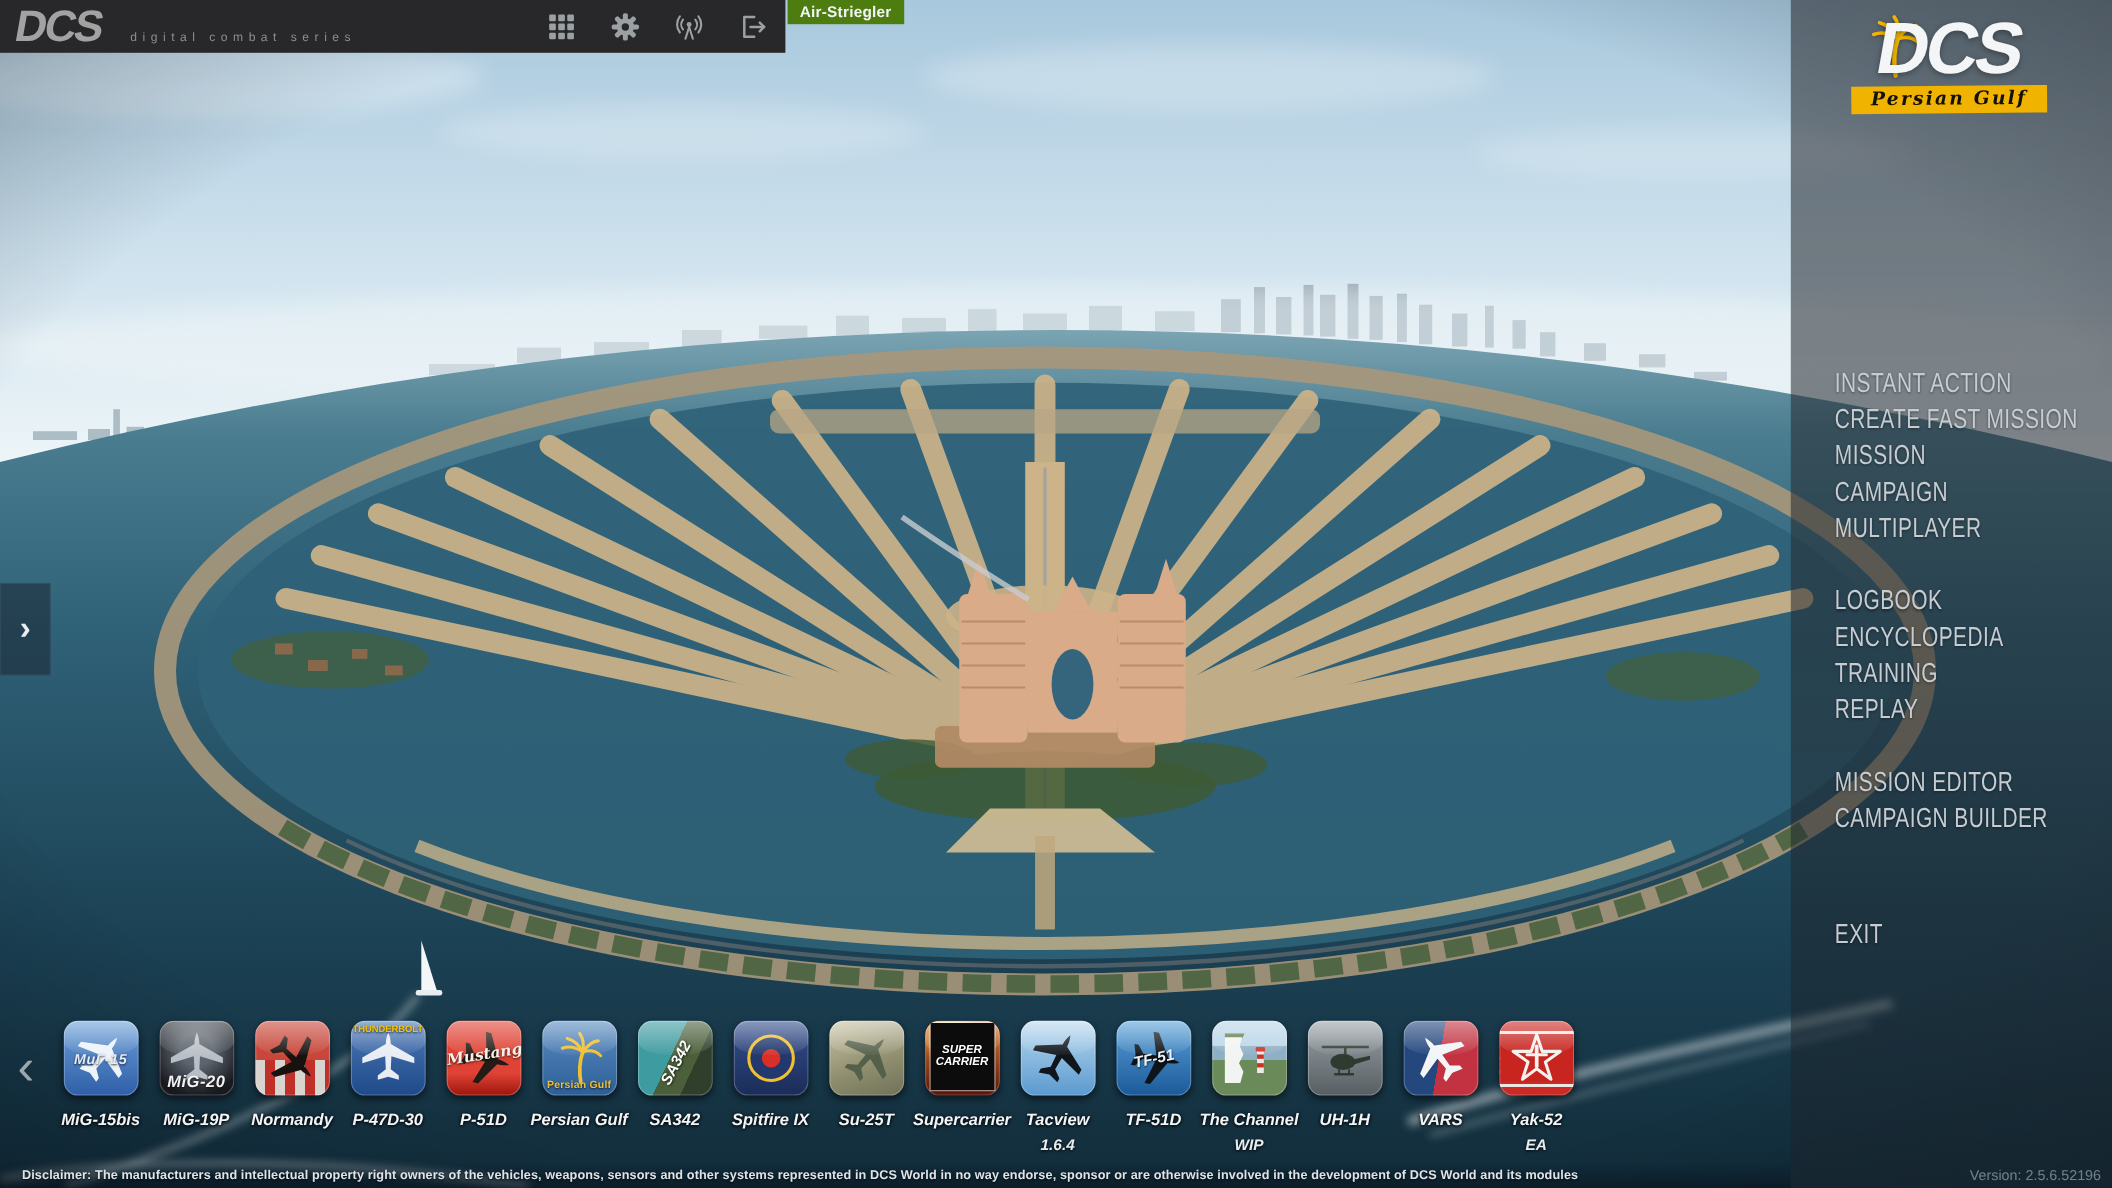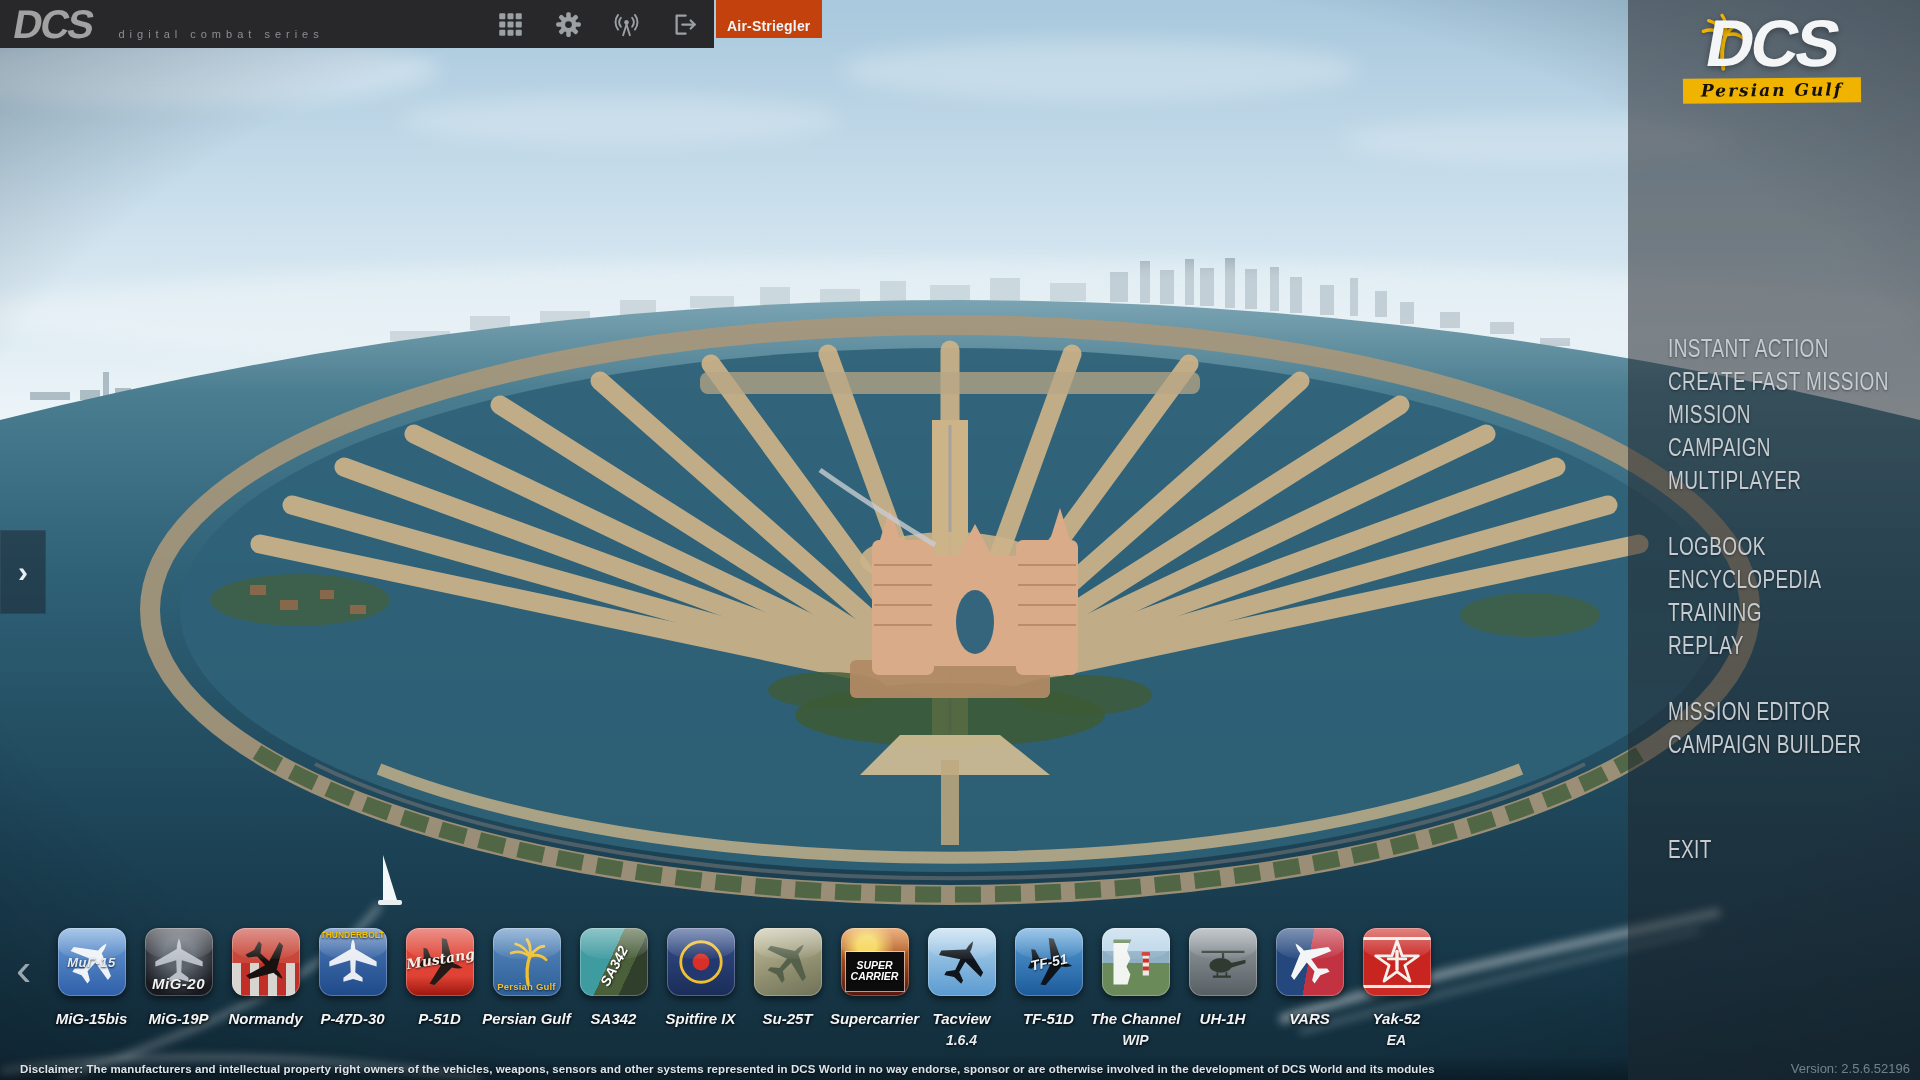--- a/index.html
+++ b/index.html
@@ -11,22 +11,22 @@
   
   .topbar{position:absolute;left:0;top:0;width:714px;height:48px;background:#28282a;
           z-index:6;display:flex;align-items:center;}
   .brand{font-weight:bold;font-size:40px;color:#a2a2a2;letter-spacing:-2px;
          transform:skewX(-10deg);margin-left:14px;line-height:1;}
   .tagline{font-size:11px;letter-spacing:5px;color:#8b8f92;margin-left:26px;margin-top:19px;}
   .tb-icons{position:absolute;right:16px;top:0;height:48px;display:flex;align-items:center;gap:31px;}
   .tb-icon{width:27px;height:27px;color:#9ba0a3;cursor:pointer;display:block;}
   .tb-icon svg{width:100%;height:100%;display:block;}
 
-  .user-chip{position:absolute;left:716px;top:0;z-index:7;background:#c2410c;color:#f2f5f7;
-             font-weight:bold;font-size:14px;padding:18px 11px 4px;letter-spacing:.2px;}
+  .user-chip{position:absolute;left:716px;top:0;z-index:7;background:#4d7c0f;color:#f2f5f7;
+             font-weight:bold;font-size:14px;padding:2px 11px 4px;letter-spacing:.2px;}
 
   
   .panel{position:absolute;left:1628px;top:0;width:292px;height:1080px;z-index:4;
          background:linear-gradient(180deg,rgba(44,46,50,.58),rgba(26,36,44,.52));}
   .map-logo{position:absolute;top:10px;left:36px;width:216px;text-align:center;}
   .map-logo .dcs{font-weight:bold;font-size:66px;line-height:1;color:#f3f5f6;
                  letter-spacing:-3px;transform:skewX(-10deg);display:inline-block;
                  text-shadow:0 2px 6px rgba(0,0,0,.35);}
   .logo-palm{position:absolute;left:26px;top:-10px;width:64px;height:84px;color:#f0b400;
              filter:drop-shadow(0 1px 2px rgba(0,0,0,.3));}
@@ -61,21 +61,21 @@
   .it{position:absolute;left:0;right:0;text-align:center;font-weight:bold;color:#fff;
       text-shadow:0 1px 2px rgba(0,0,0,.75);z-index:2;}
   .it-top{top:3px;font-size:13px;font-style:italic;letter-spacing:.5px;}
   .it-tiny-top{top:2px;font-size:8.5px;letter-spacing:0;}
   .it-big{bottom:4px;font-size:15px;font-style:italic;letter-spacing:.5px;}
   .it-script{top:46%;transform:translateY(-50%) rotate(-9deg);font-style:italic;
              font-family:"DejaVu Serif",serif;font-size:14px;}
   .it-rot{top:30px;left:-6px;right:auto;width:80px;transform:rotate(-62deg);
           transform-origin:center;font-size:14px;font-style:italic;}
   .it-chip{bottom:5px;left:5px;right:5px;background:#0c0c0c;font-size:10.5px;line-height:1.1;
-           padding:8px 0;white-space:pre-line;font-style:italic;
+           padding:19px 0;white-space:pre-line;font-style:italic;
            box-shadow:0 0 0 1px rgba(255,255,255,.55);}
   .it-bottom{bottom:4px;font-size:9.5px;letter-spacing:.2px;}
   .it-mid{top:50%;transform:translateY(-50%) rotate(-12deg);font-size:14px;font-style:italic;}
   .mod-label{margin-top:14px;font-weight:bold;font-style:italic;font-size:15px;color:#f2f5f7;
              text-shadow:0 1px 3px #000,0 0 4px rgba(0,0,0,.6);white-space:nowrap;}
   .mod-sub{margin-top:5px;font-weight:bold;font-style:italic;font-size:14px;color:#e8edf0;
            text-shadow:0 1px 3px #000;min-height:16px;}
 
   
   .footer-strip{position:absolute;left:0;bottom:0;width:1628px;height:24px;z-index:5;

